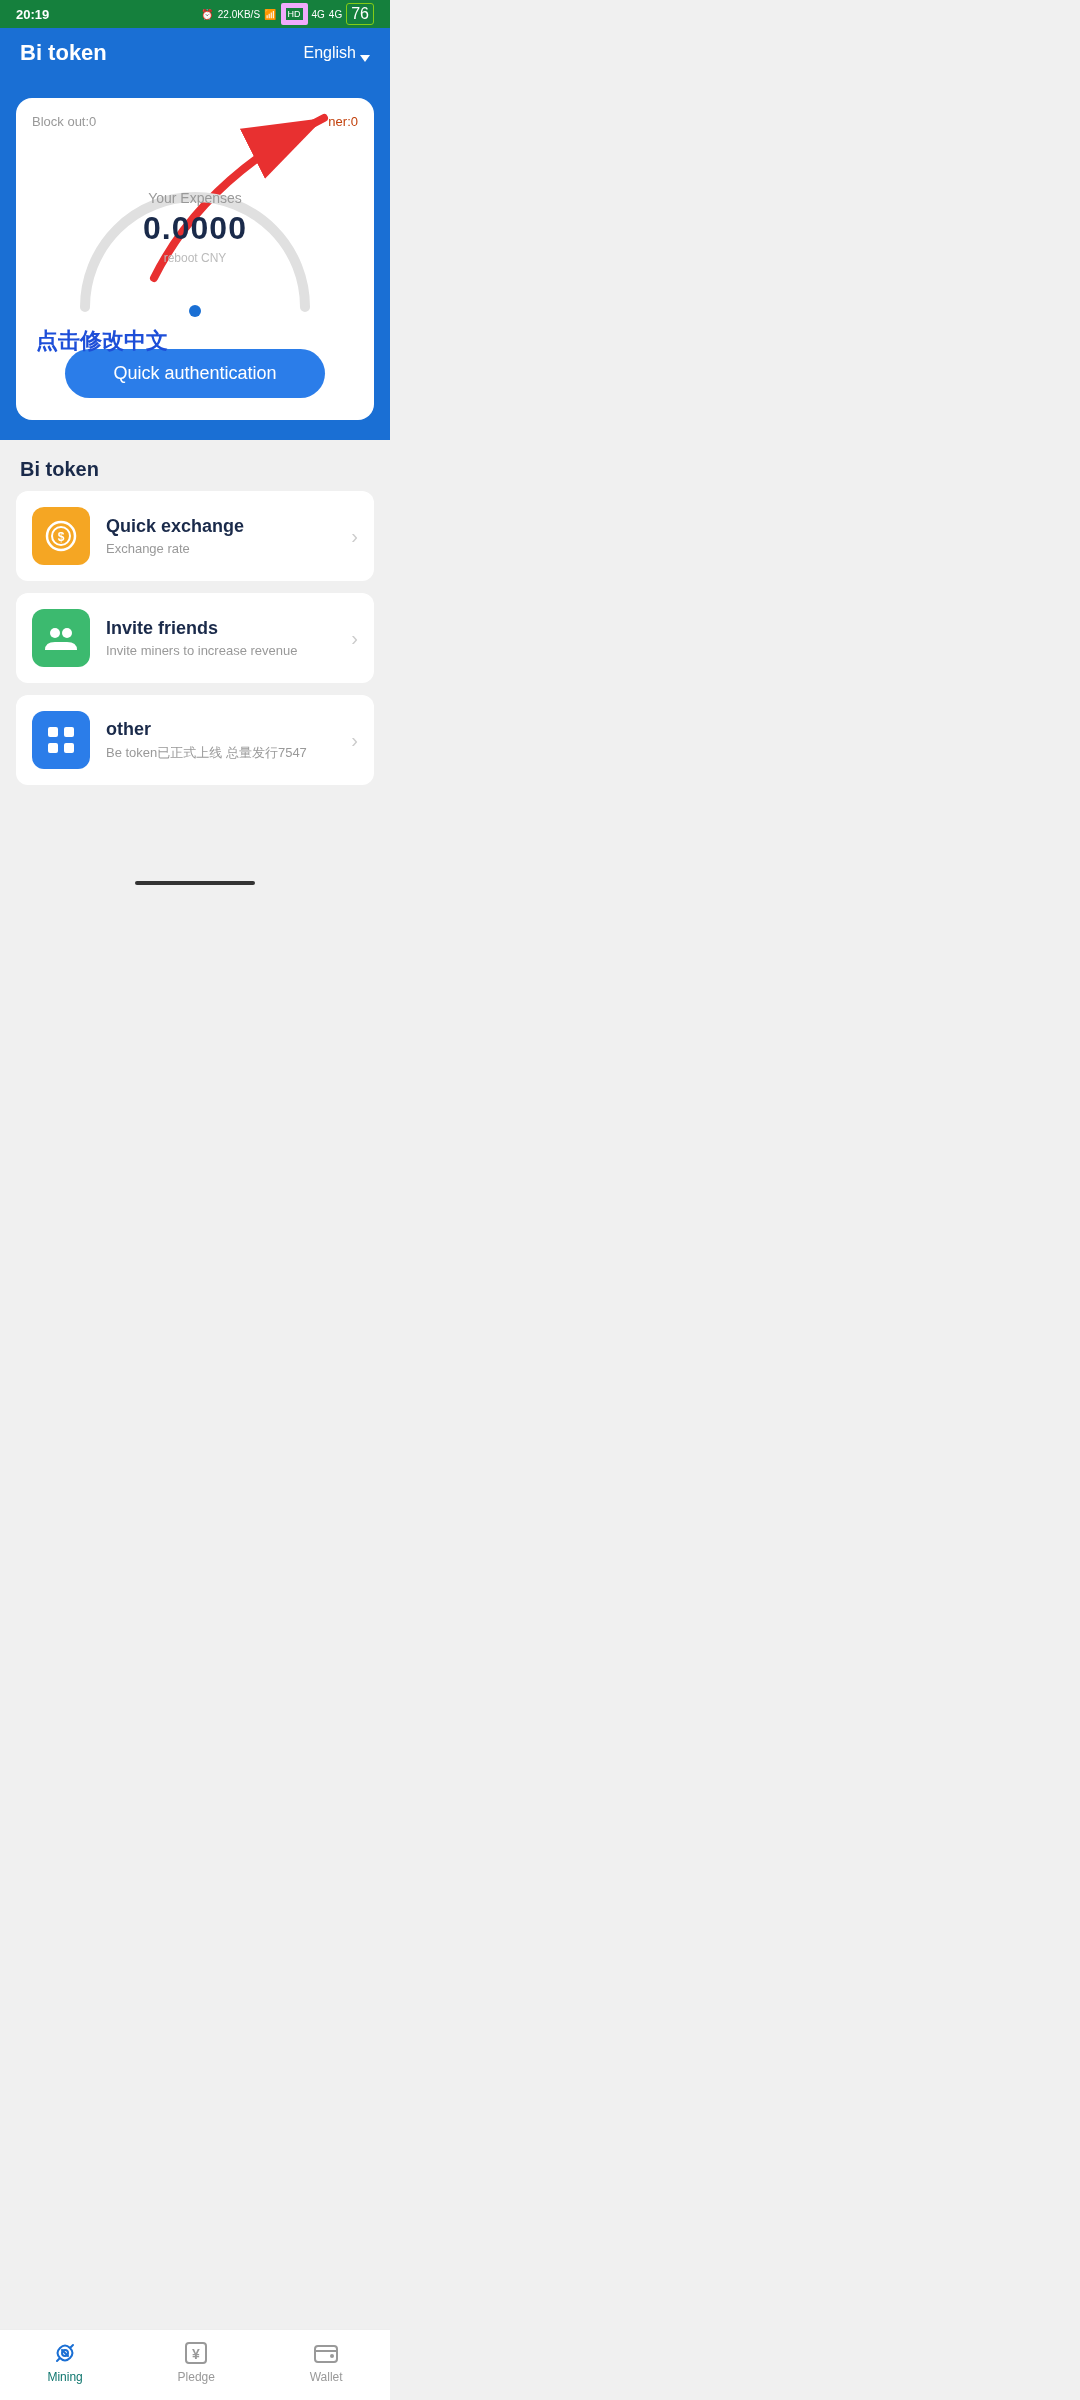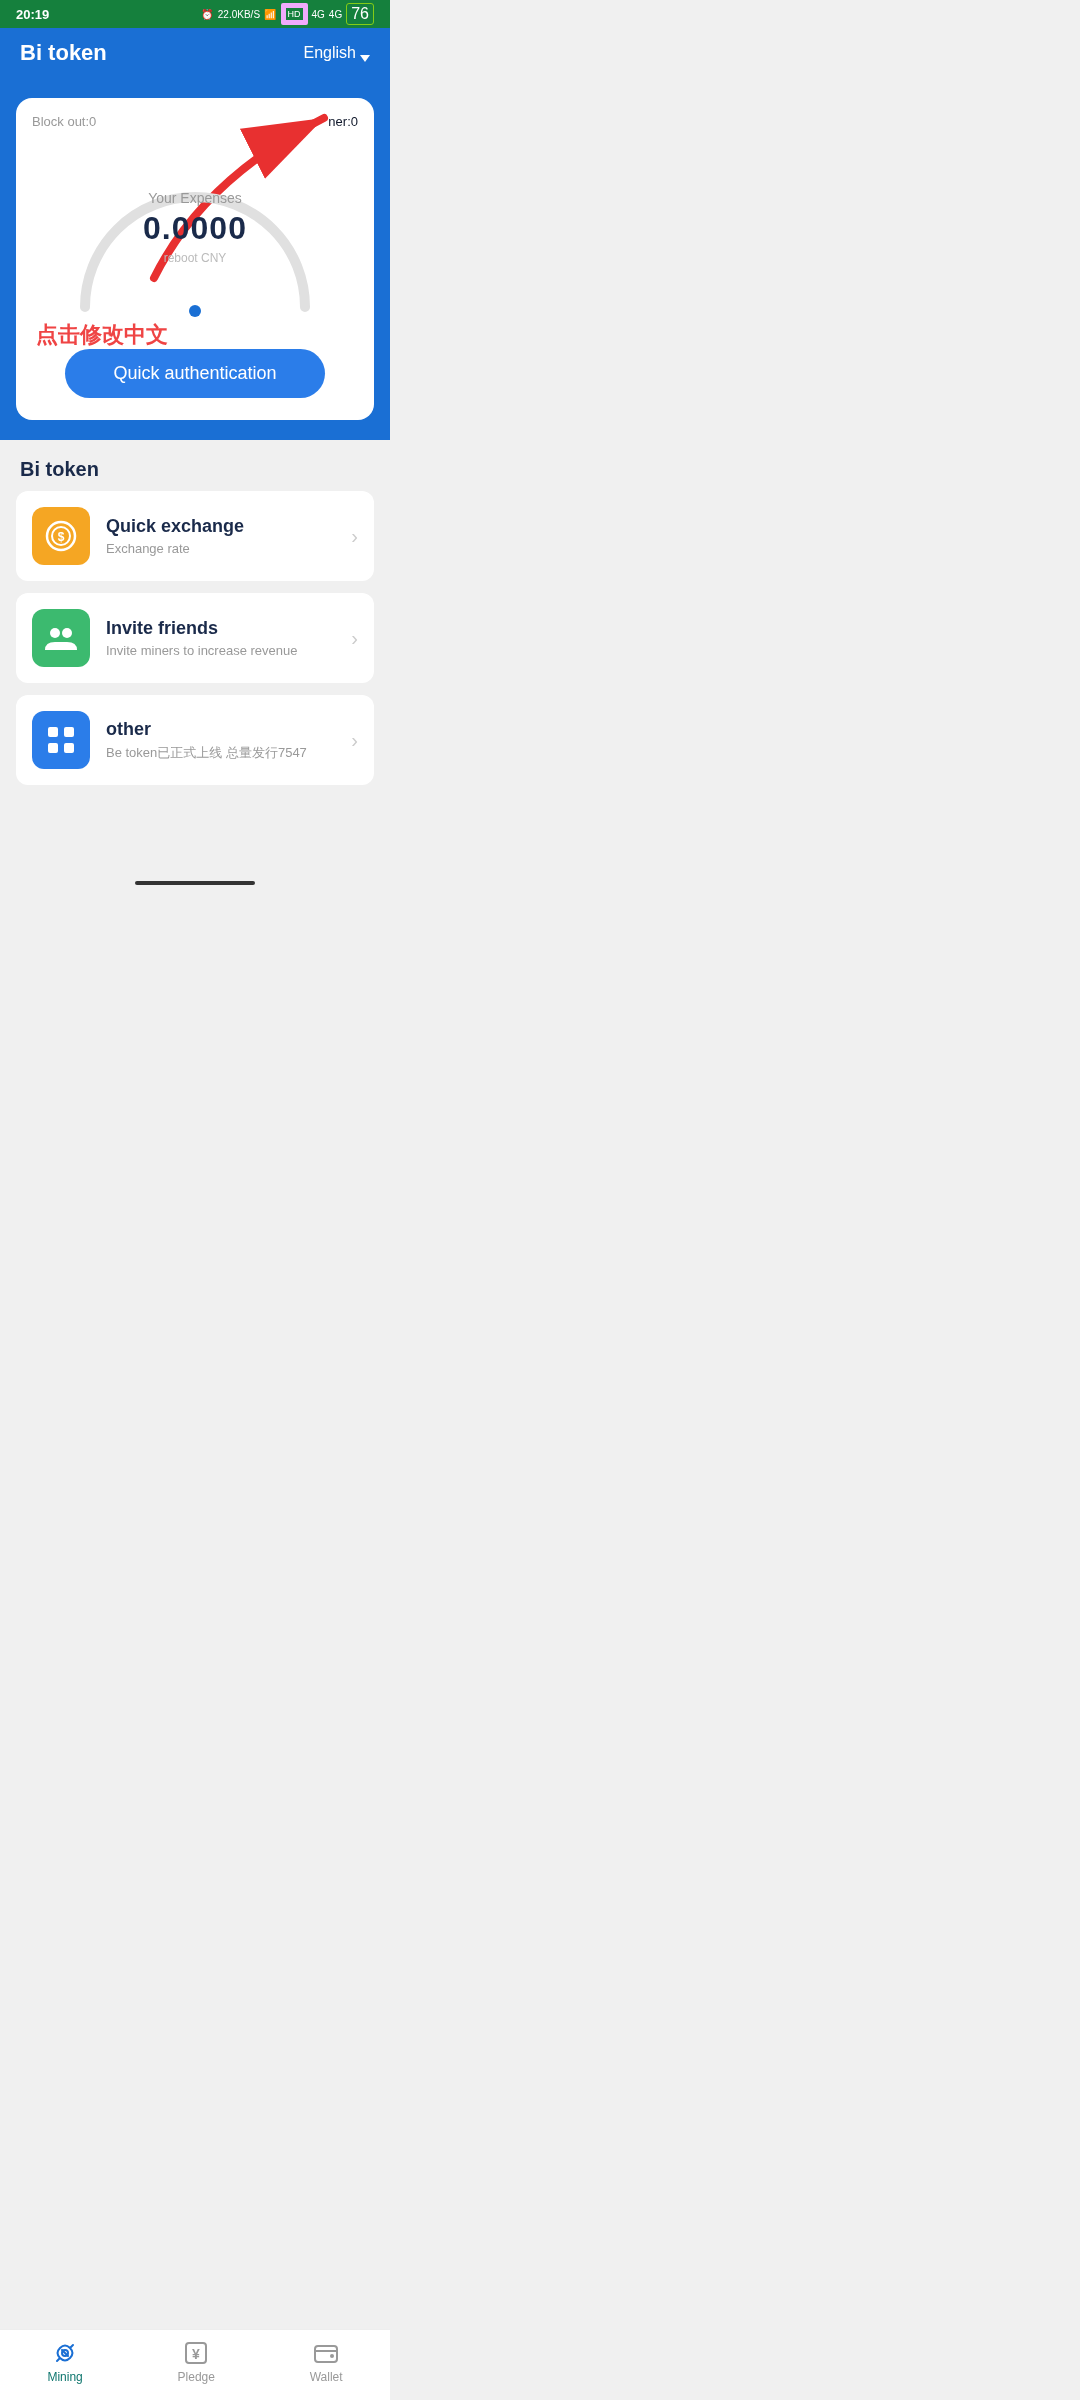--- a/index.html
+++ b/index.html
@@ -79,21 +79,21 @@
       display: flex;
       justify-content: space-between;
       align-items: flex-start;
       margin-bottom: 8px;
     }
     .block-out-label {
       color: #999;
       font-size: 13px;
     }
     .timer-label {
-      color: #0f172a;
+      color: #c2410c;
       font-size: 13px;
     }
 
     
     .gauge-container {
       display: flex;
       justify-content: center;
       align-items: center;
       position: relative;
       height: 200px;
@@ -135,23 +135,23 @@
       transform: translateX(-50%);
       width: 12px;
       height: 12px;
       background: #1a6fd4;
       border-radius: 50%;
     }
 
     
     .chinese-annotation {
       position: absolute;
-      bottom: 70px;
+      bottom: 64px;
       left: 20px;
-      color: #ef4444;
+      color: #1d4ed8;
       font-size: 22px;
       font-weight: 700;
     }
 
     
     .red-arrow-overlay {
       position: absolute;
       top: 0; right: 0;
       pointer-events: none;
     }

